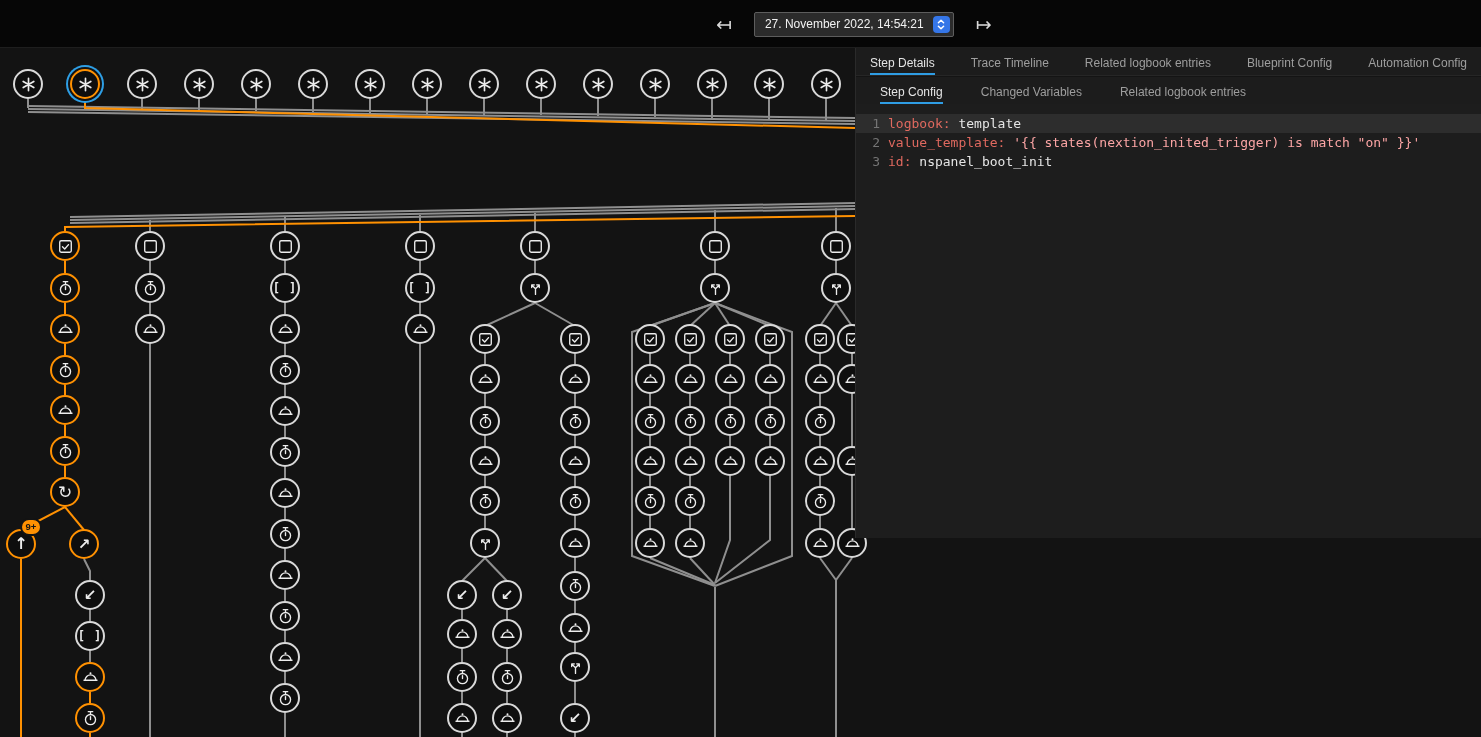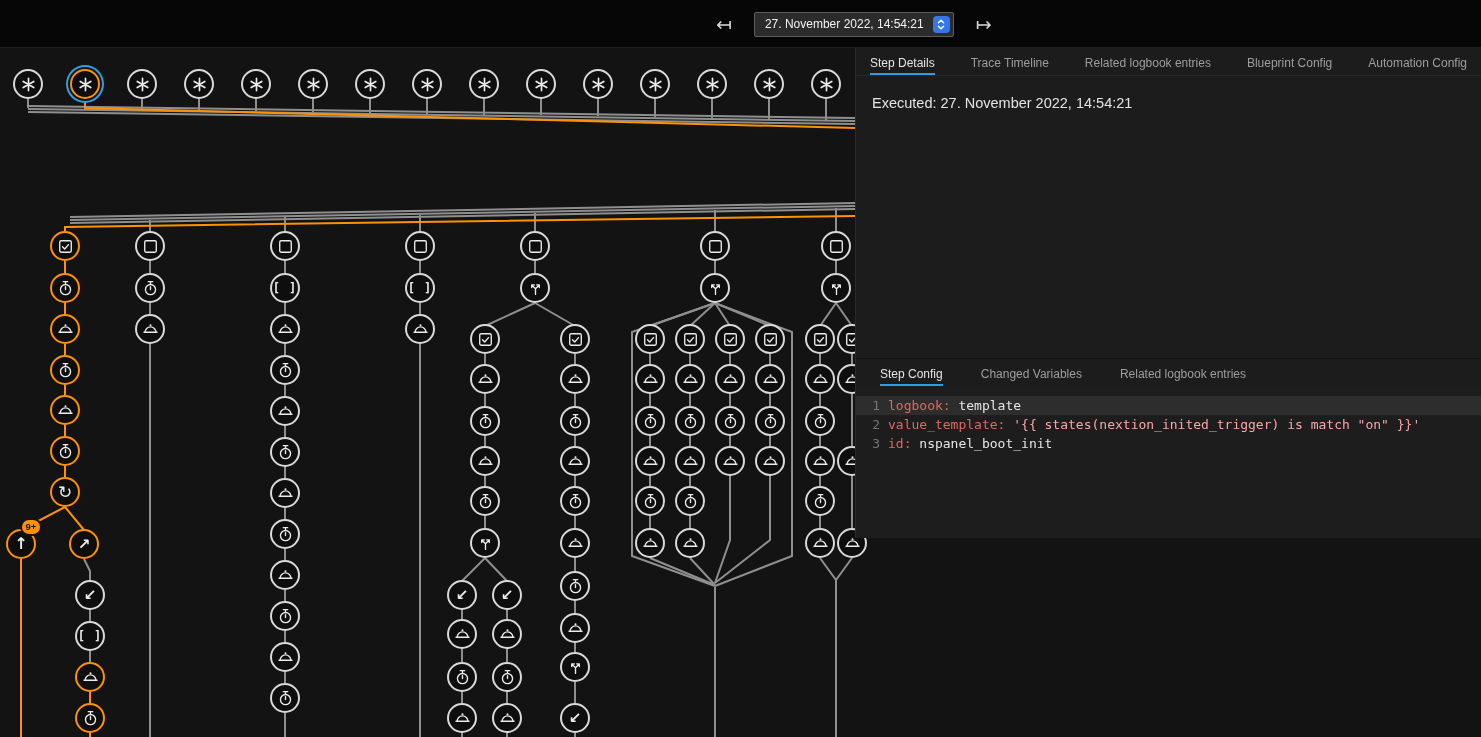--- a/index.html
+++ b/index.html
@@ -1043,23 +1043,20 @@
   </div>
 
   <div class="panel">
     <div class="tabs tabs1">
       <div class="tab active">Step Details</div>
       <div class="tab">Trace Timeline</div>
       <div class="tab">Related logbook entries</div>
       <div class="tab">Blueprint Config</div>
       <div class="tab">Automation Config</div>
     </div>
-    <div class="content1">
-      <div class="executed">Executed: 27. November 2022, 14:54:21</div>
-    </div>
     <div class="tabs tabs2">
       <div class="tab active">Step Config</div>
       <div class="tab">Changed Variables</div>
       <div class="tab">Related logbook entries</div>
     </div>
     <div class="code">
       <div class="code-row active">
         <span class="gutter">1</span>
         <span class="code-text"><span class="tok-key">logbook:</span><span class="tok-plain"> template</span></span>
       </div>

